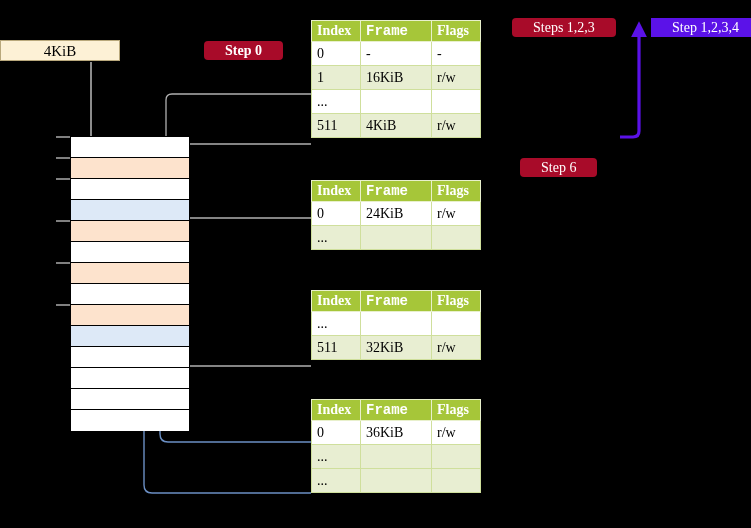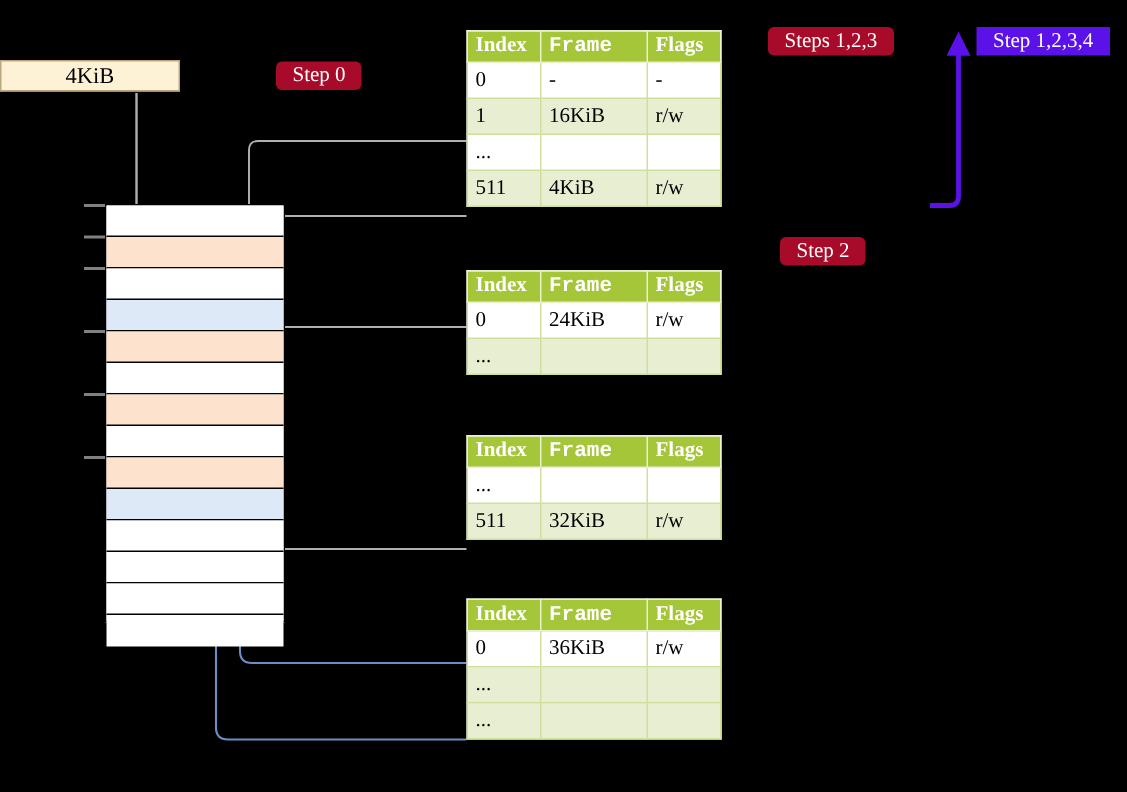--- a/index.html
+++ b/index.html
@@ -43,21 +43,21 @@
     box-sizing: border-box;
   }
 
   
   .badge {
     position: absolute;
     color: #ffffff;
     font-size: 14px;
     line-height: 19px;
     height: 19px;
-    padding: 0 11px;
+    padding: 0 21px;
     box-sizing: border-box;
     white-space: nowrap;
     text-align: center;
   }
   .badge-red {
     background: #a80b29;
     border-radius: 4px;
   }
   .badge-purple {
     background: #5b12e8;
@@ -182,27 +182,27 @@
       <path d="M 311 493 L 152 493 Q 144 493 144 485 L 144 216" stroke="#6b8fc4" stroke-width="1.4" fill="none" marker-end="url(#ah-blue)"></path>
     </g>
 
     <g>
       <path d="M 620 137 L 633 137 Q 639 137 639 131 L 639 26" stroke="#5b12e8" stroke-width="3.2" fill="none" marker-end="url(#ah-purple)"></path>
     </g>
   </svg>
 
   <div class="size-box" style="left:0px; top:40px; width:120px;">4KiB</div>
 
-  <div class="badge badge-red" style="left:184px; top:41px;">Step 0</div>
+  <div class="badge badge-red" style="left:204px; top:41px;font-weight:bold;">Step 0</div>
 
   <div class="badge badge-red" style="left:512px; top:18px;">Steps 1,2,3</div>
 
   <div class="badge badge-purple" style="left:651px; top:18px;">Step 1,2,3,4</div>
 
-  <div class="badge badge-red" style="left:520px; top:158px;">Step 2</div>
+  <div class="badge badge-red" style="left:520px; top:158px;">Step 6</div>
 
   <div id="memcol">
       <div class="memrow" style="top: 0px;"></div>
       <div class="memrow peach" style="top: 21px;"></div>
       <div class="memrow" style="top: 42px;"></div>
       <div class="memrow blue" style="top: 63px;"></div>
       <div class="memrow peach" style="top: 84px;"></div>
       <div class="memrow" style="top: 105px;"></div>
       <div class="memrow peach" style="top: 126px;"></div>
       <div class="memrow" style="top: 147px;"></div>

